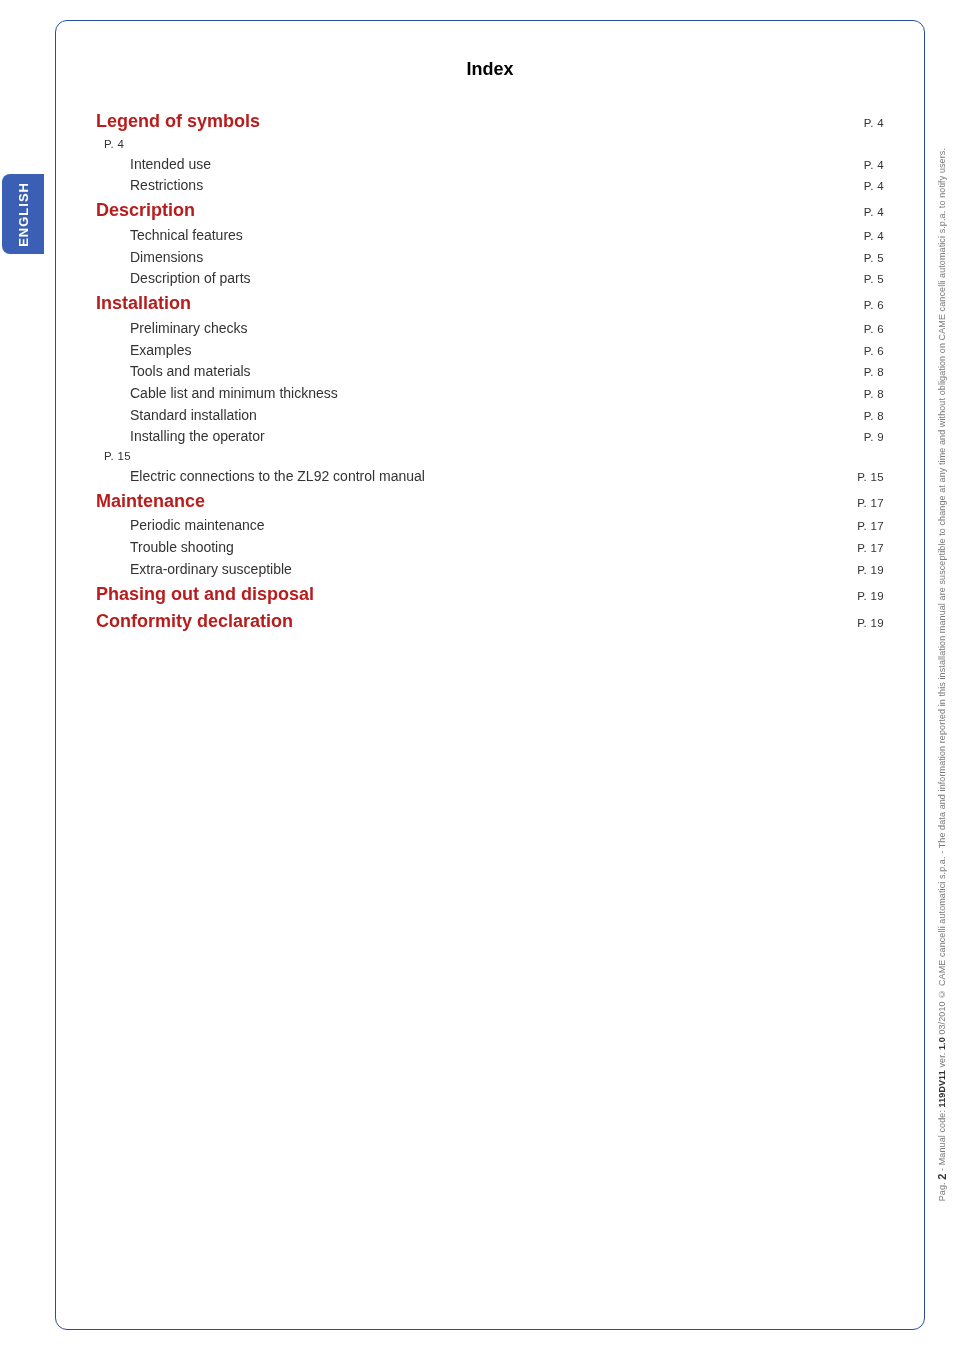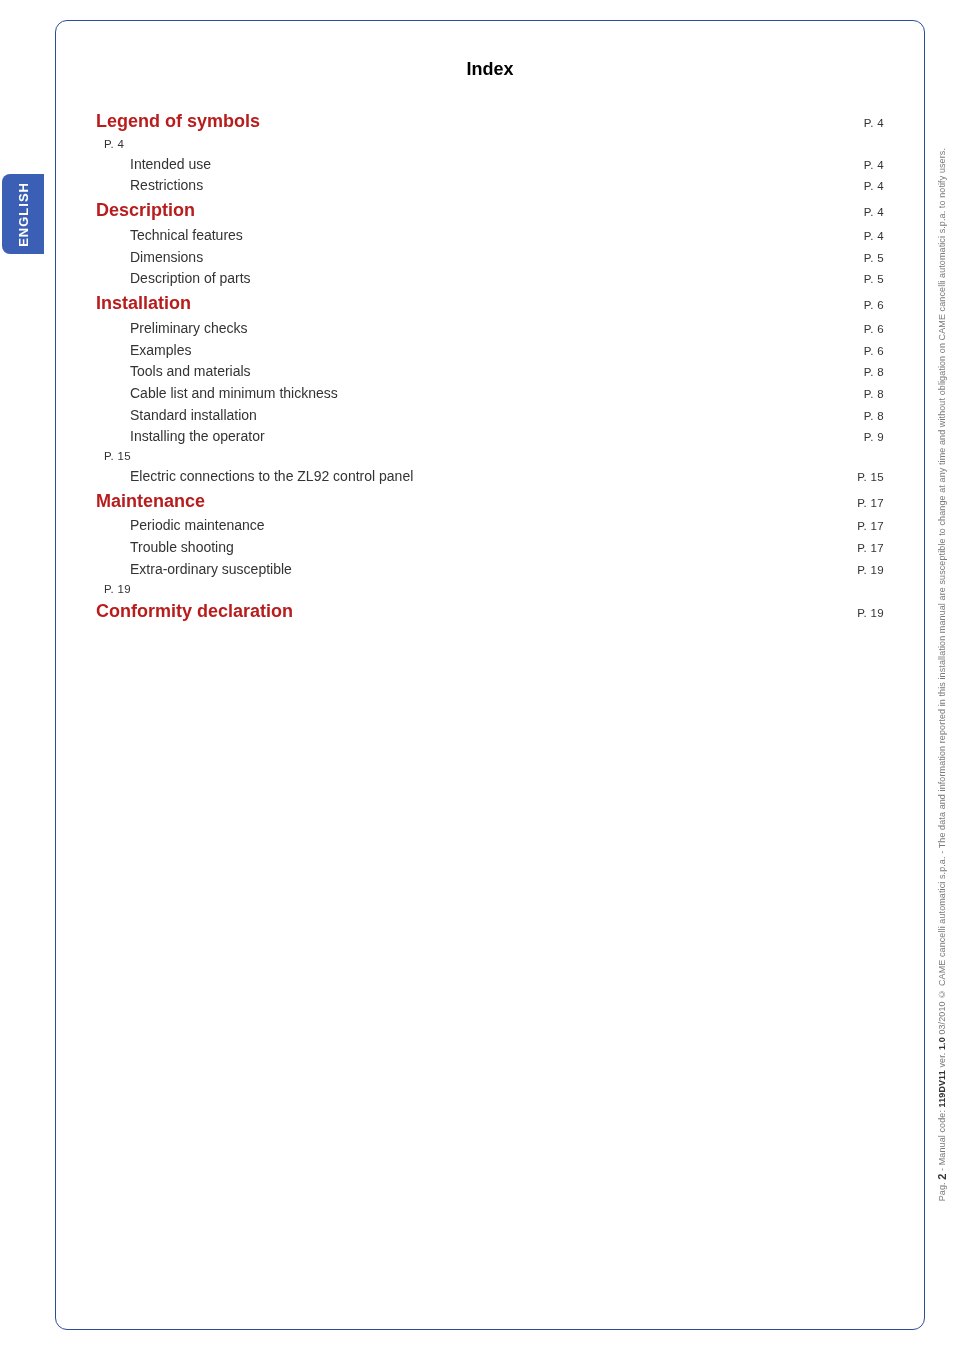--- a/index.html
+++ b/index.html
@@ -154,40 +154,41 @@
           <span class="pg">P. 8</span>
         </div>
         <div class="toc-row">
           <span class="lbl sub">Installing the operator</span>
           <span class="pg">P. 9</span>
         </div>
         <div class="toc-row">
           <span class="pg">P. 15</span>
         </div>
         <div class="toc-row">
-          <span class="lbl sub">Electric connections to the ZL92  control panel</span>
+          <span class="lbl sub">Electric connections to the ZL92  control manual</span>
           <span class="pg">P. 15</span>
         </div>
         <div class="toc-row">
           <span class="lbl bold">Maintenance</span>
           <span class="pg">P. 17</span>
         </div>
         <div class="toc-row">
           <span class="lbl sub">Periodic maintenance</span>
           <span class="pg">P. 17</span>
         </div>
         <div class="toc-row">
           <span class="lbl sub">Trouble shooting</span>
           <span class="pg">P. 17</span>
         </div>
         <div class="toc-row">
           <span class="lbl sub">Extra-ordinary susceptible</span>
           <span class="pg">P. 19</span>
         </div>
         <div class="toc-row">
+          <span class="lbl bold">Phasing out and disposal</span>
           <span class="pg">P. 19</span>
         </div>
         <div class="toc-row">
           <span class="lbl bold">Conformity declaration</span>
           <span class="pg">P. 19</span>
         </div>
       </div>
   </div>
 
   <div class="vfoot">

